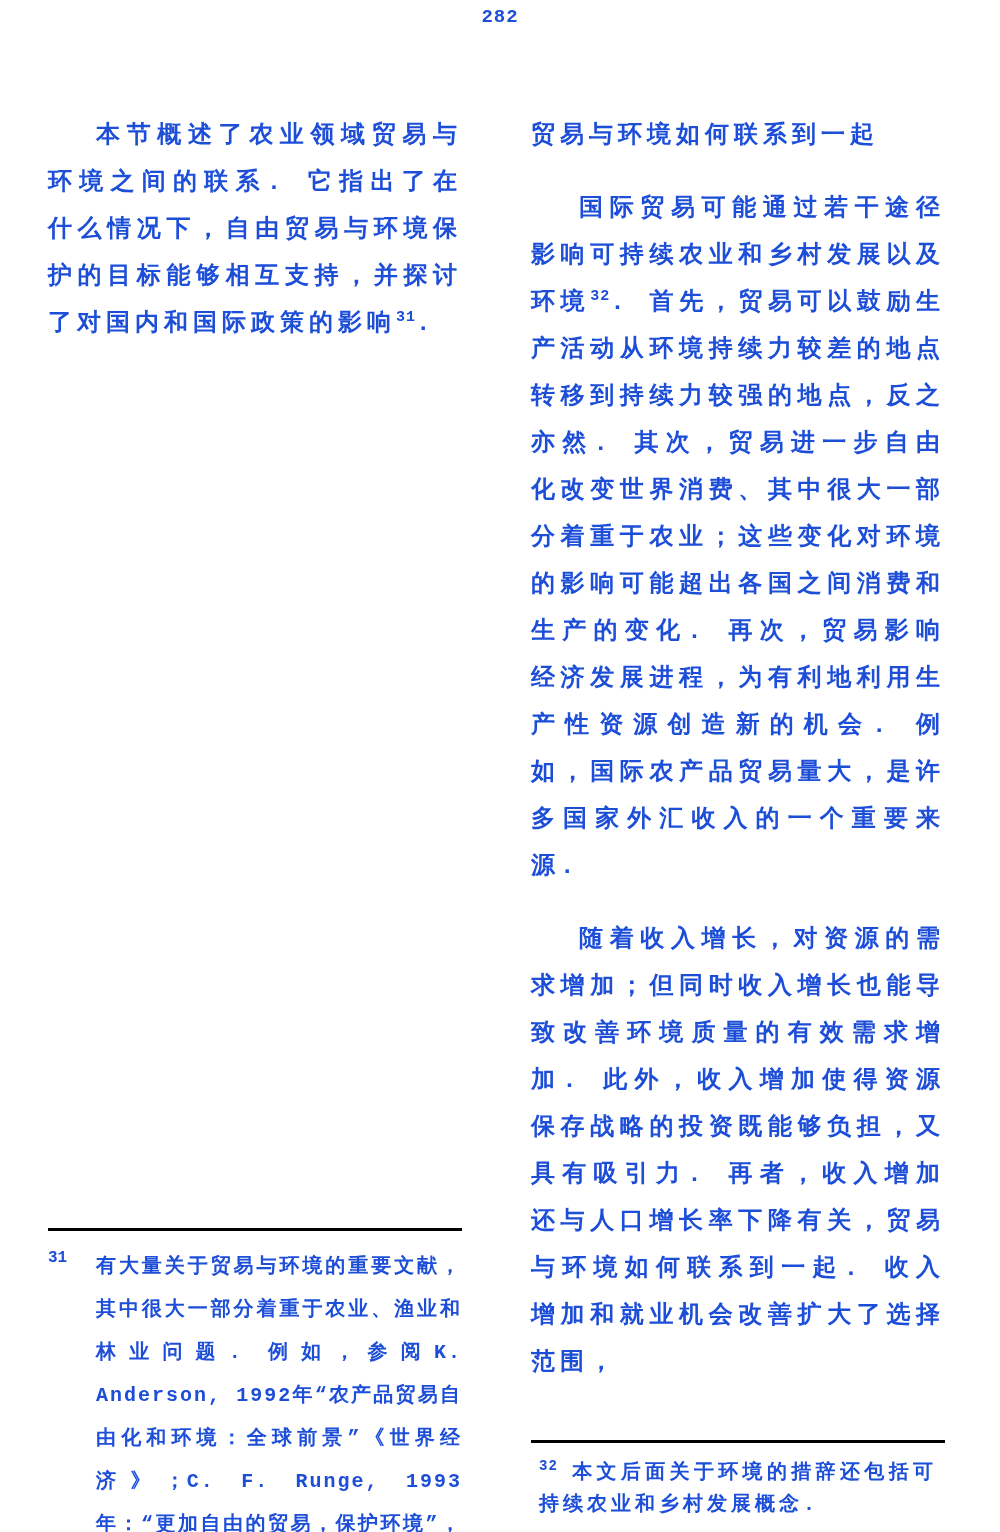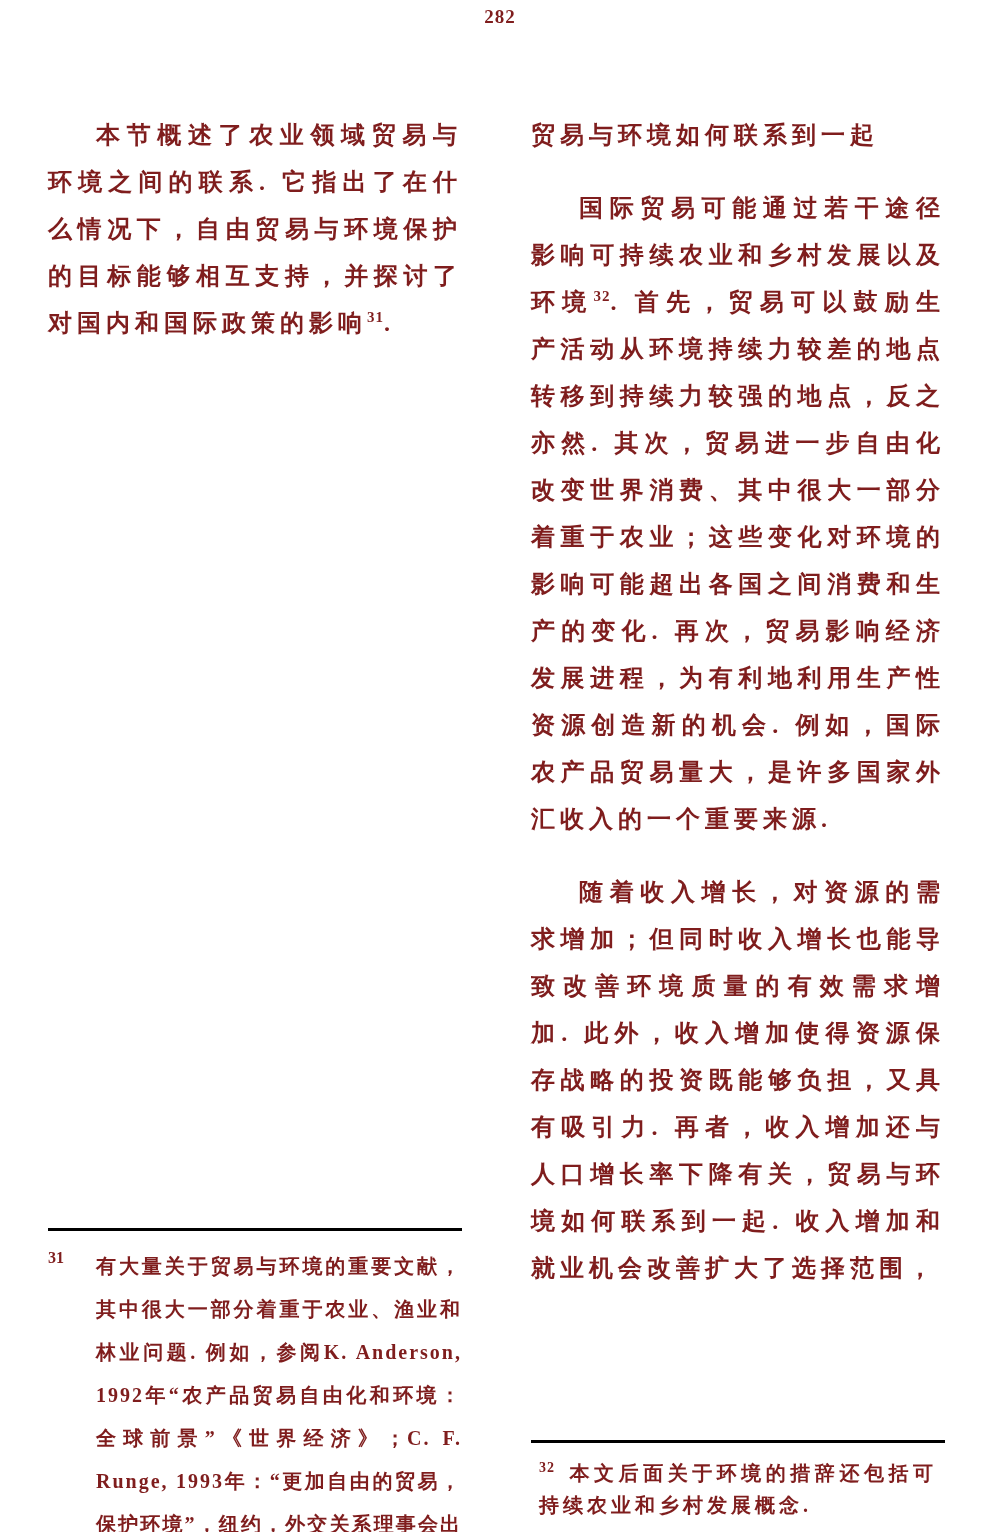--- a/index.html
+++ b/index.html
@@ -5,22 +5,22 @@
   html, body {
     margin: 0;
     padding: 0;
     background: #ffffff;
   }
   .page {
     position: relative;
     width: 1000px;
     height: 1532px;
     background: #ffffff;
-    color: #7f1d1d;
-    font-family: Liberation Serif, serif;
+    color: #1d4ed8;
+    font-family: Liberation Mono, monospace;
     overflow: hidden;
   }
   .page-number {
     position: absolute;
     top: 6px;
     left: 0;
     width: 100%;
     text-align: center;
     font-size: 19px;
     font-weight: 600;

